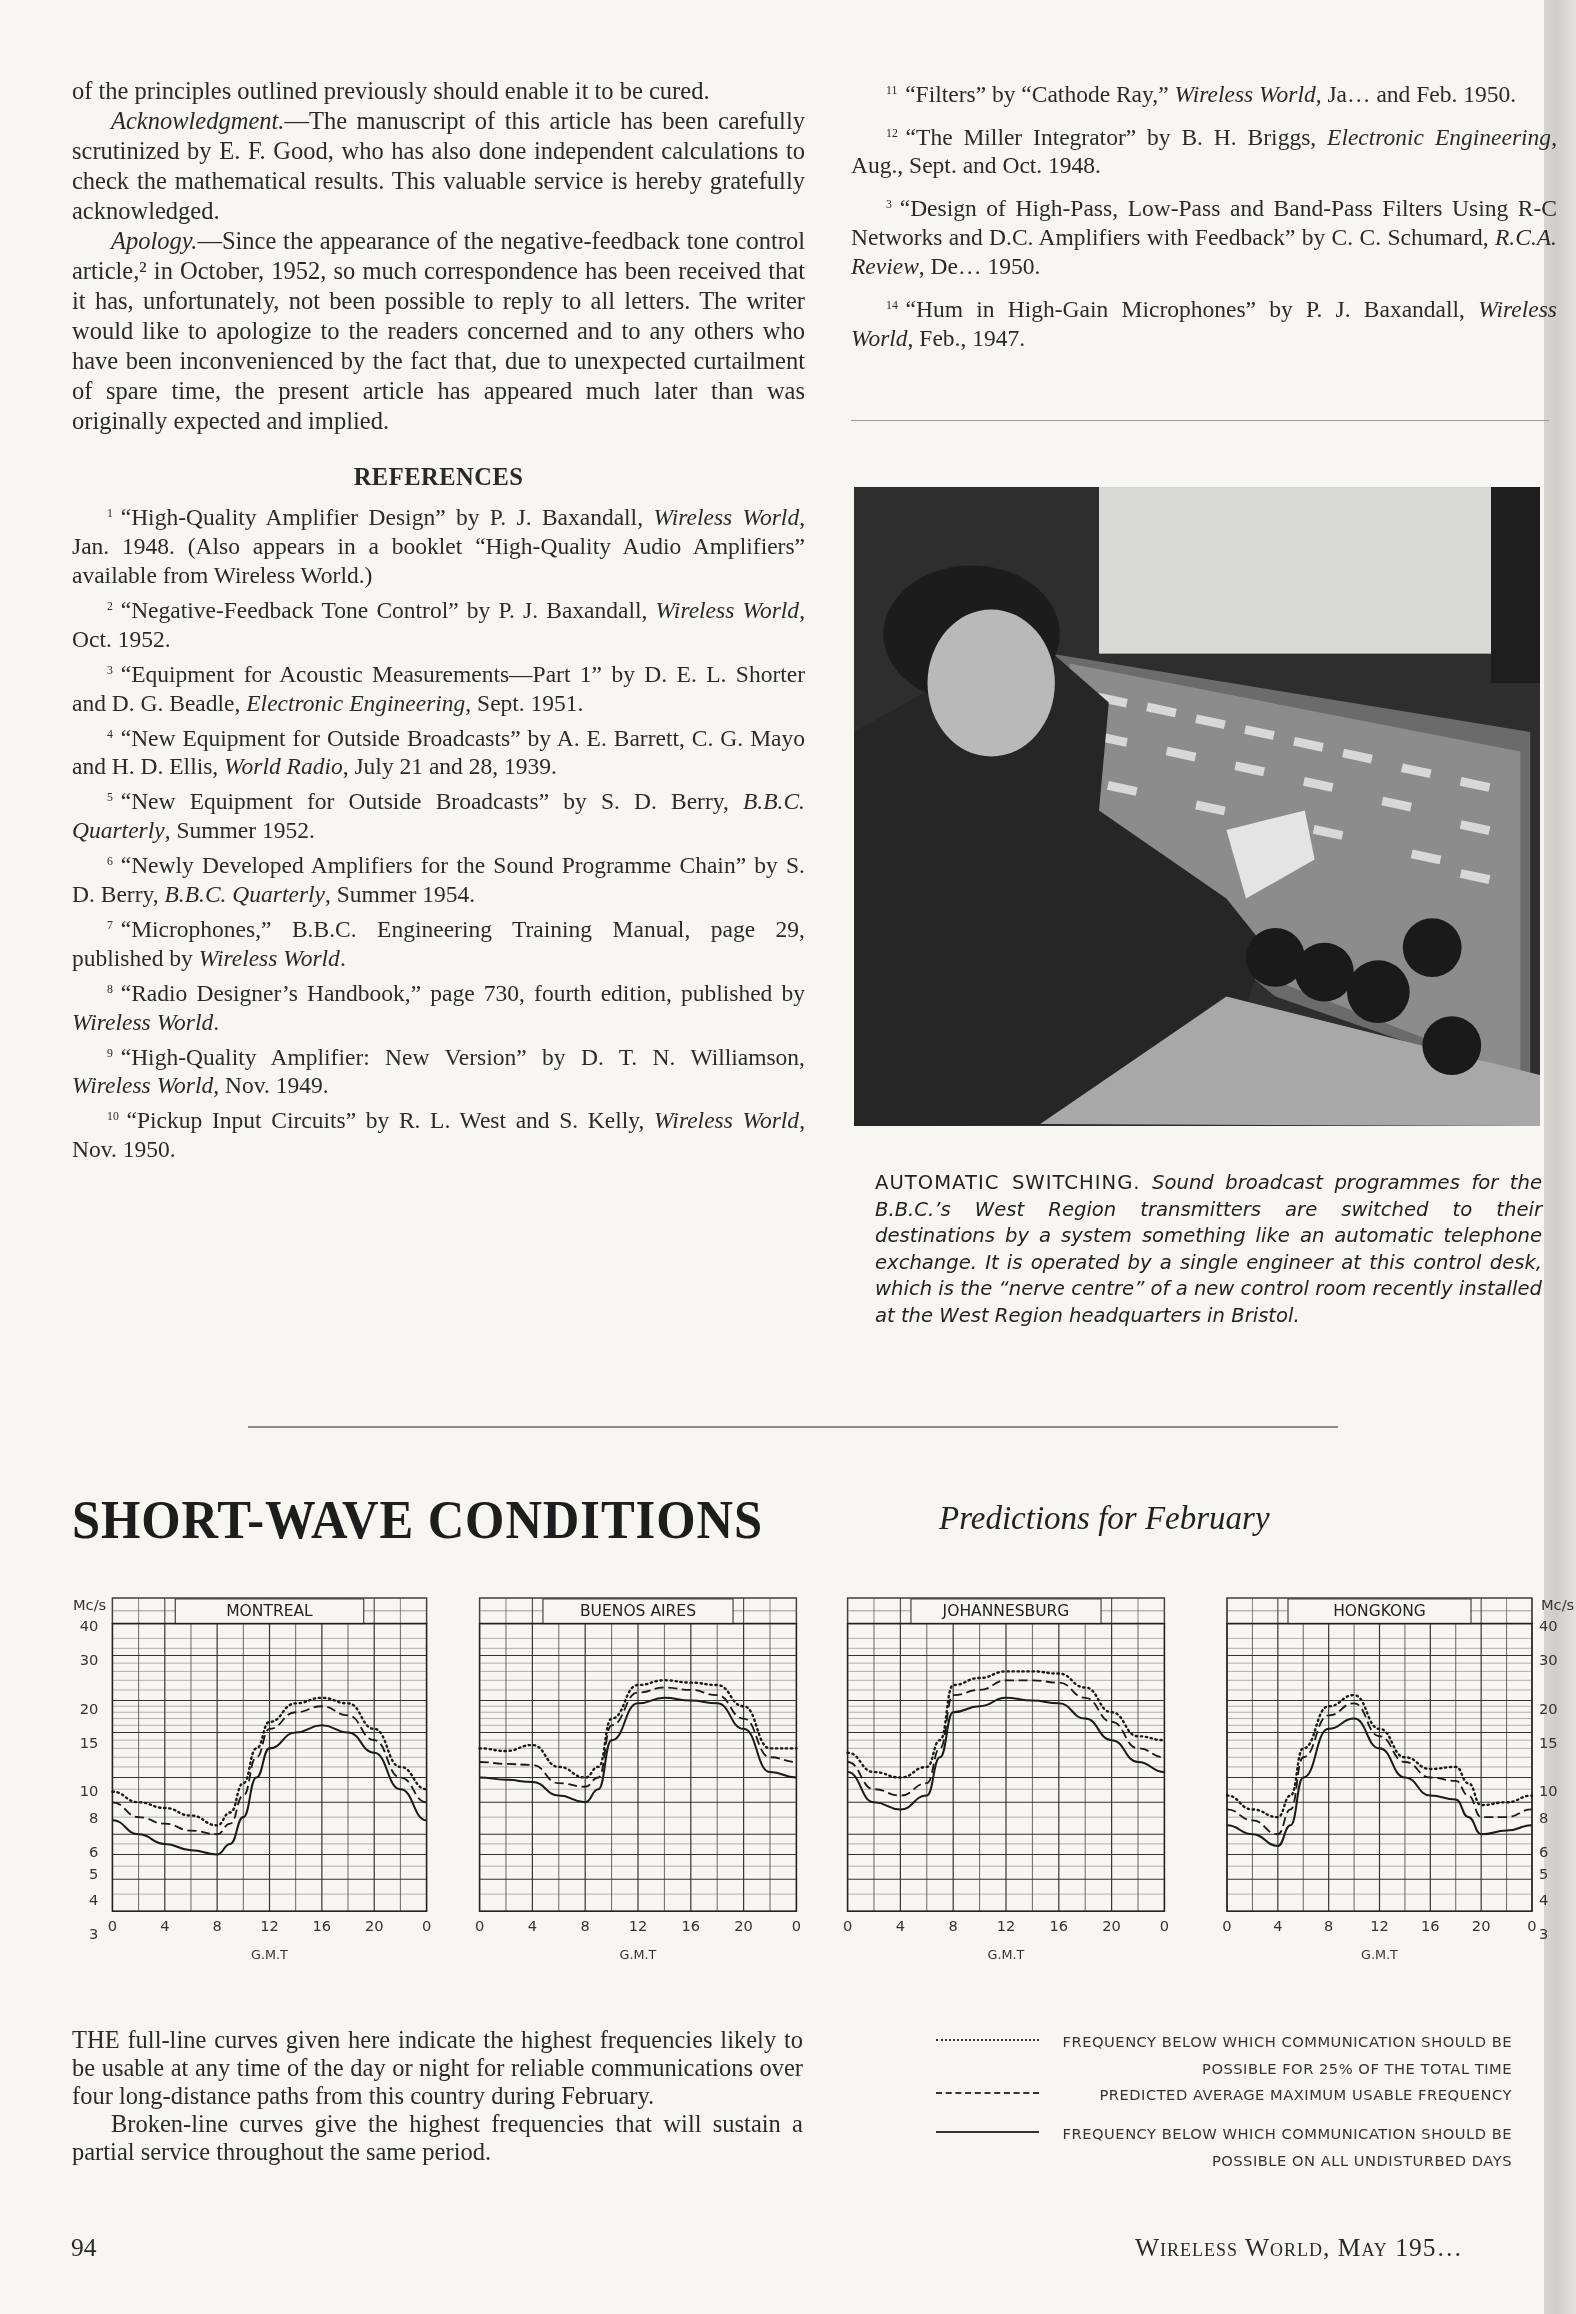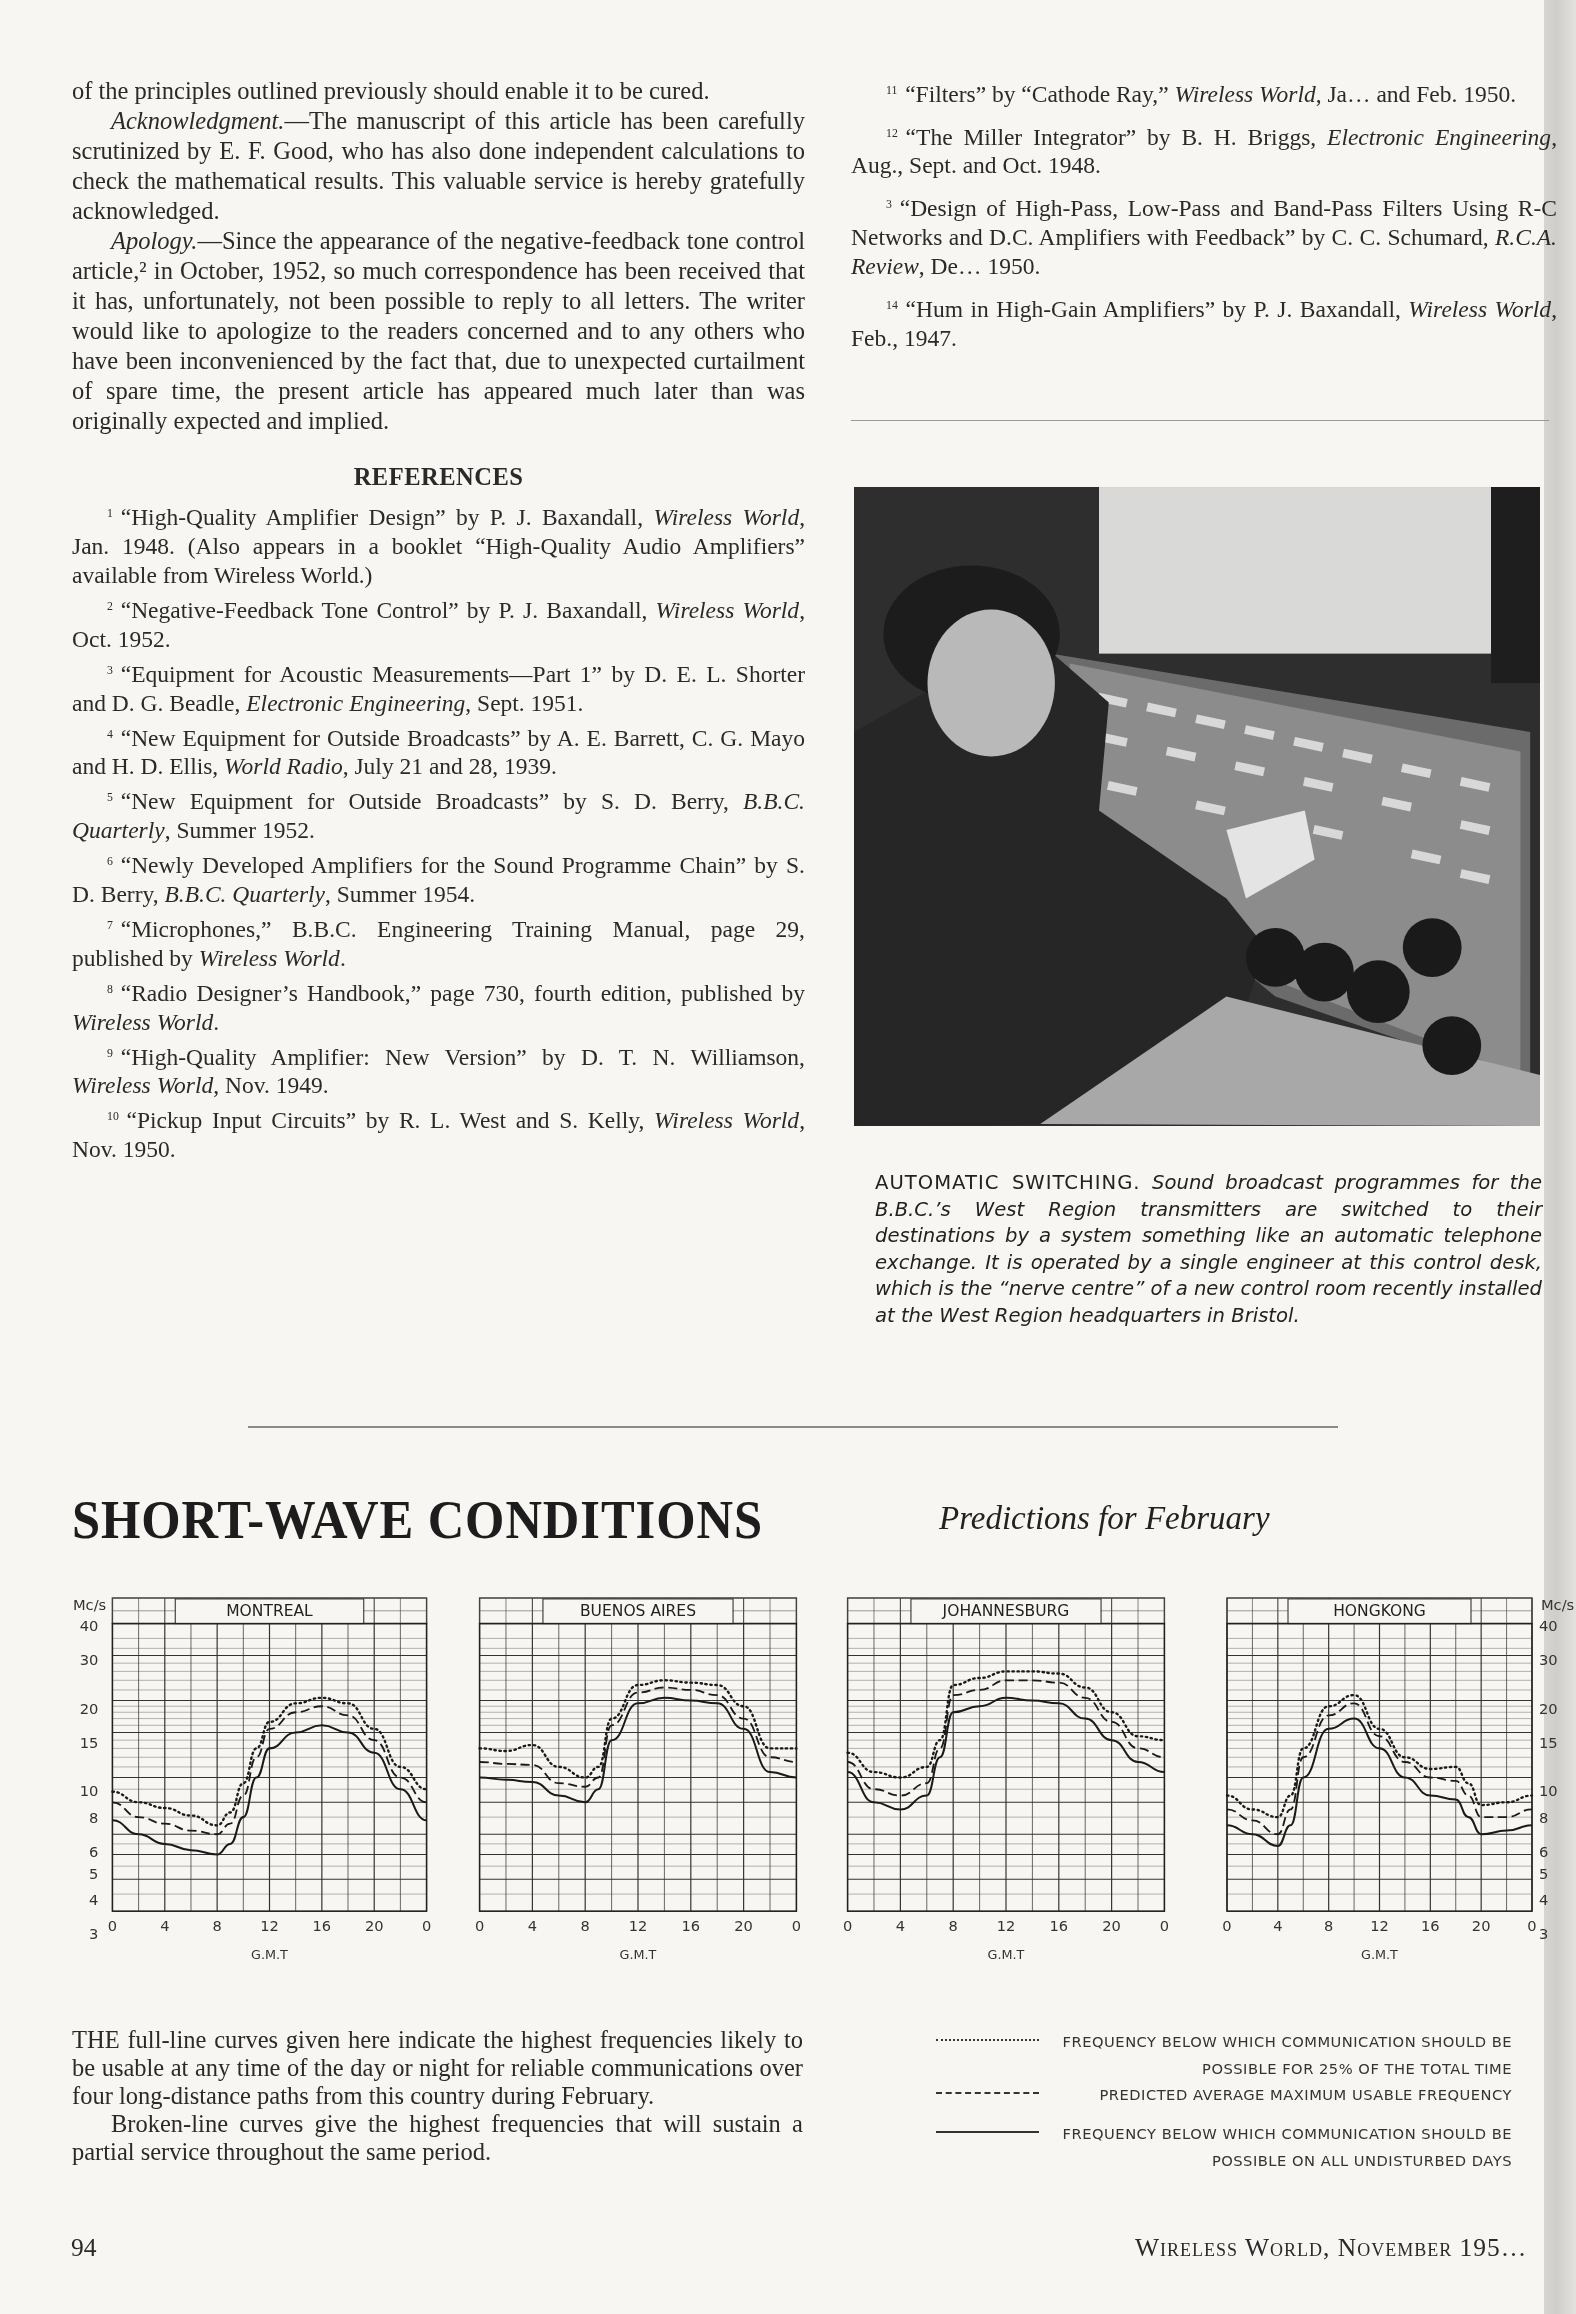--- a/index.html
+++ b/index.html
@@ -56,21 +56,21 @@
       <div class="ref"><sup>9</sup><span>“High-Quality Amplifier: New Version” by D. T. N. Williamson, </span><i>Wireless World</i><span>, Nov. 1949.</span></div>
       <div class="ref"><sup>10</sup><span>“Pickup Input Circuits” by R. L. West and S. Kelly, </span><i>Wireless World</i><span>, Nov. 1950.</span></div>
     </div>
 </div>
 
 <div class="col right">
   <div id="refs-right">
       <div class="ref" style="margin-bottom: 9.8px;"><sup>11</sup><span>“Filters” by “Cathode Ray,” </span><i>Wireless World</i><span>, Ja… and Feb. 1950.</span></div>
       <div class="ref" style="margin-bottom: 9.8px;"><sup>12</sup><span>“The Miller Integrator” by B. H. Briggs, </span><i>Electronic Engineering</i><span>, Aug., Sept. and Oct. 1948.</span></div>
       <div class="ref" style="margin-bottom: 9.8px;"><sup>3</sup><span>“Design of High-Pass, Low-Pass and Band-Pass Filters Using R-C Networks and D.C. Amplifiers with Feedback” by C. C. Schumard, </span><i>R.C.A. Review</i><span>, De… 1950.</span></div>
-      <div class="ref" style="margin-bottom: 9.8px;"><sup>14</sup><span>“Hum in High-Gain Amplifiers” by P. J. Baxandall, </span><i>Wireless World</i><span>, Feb., 1947.</span></div>
+      <div class="ref" style="margin-bottom: 9.8px;"><sup>14</sup><span>“Hum in High-Gain Microphones” by P. J. Baxandall, </span><i>Wireless World</i><span>, Feb., 1947.</span></div>
     </div>
 </div>
 
 <div class="hr" style="left:851px;top:420px;width:698px;height:1px;background:#999;"></div>
 
 <div class="photo">
   <svg width="686" height="639" viewBox="0 0 700 652">
     <rect width="700" height="652" fill="#2e2e2e"></rect>
     <rect x="250" y="0" width="400" height="170" fill="#d9d9d7"></rect>
     <rect x="650" y="0" width="50" height="200" fill="#1e1e1e"></rect>
@@ -468,14 +468,14 @@
     <div class="leg-sample" style="border-top:2px dashed #333;"></div>
     <div class="leg-text">PREDICTED AVERAGE MAXIMUM USABLE FREQUENCY</div>
   </div>
   <div class="leg-row">
     <div class="leg-sample" style="border-top:2px solid #333;"></div>
     <div class="leg-text">FREQUENCY BELOW WHICH COMMUNICATION SHOULD BE POSSIBLE ON ALL UNDISTURBED DAYS</div>
   </div>
 </div>
 
 <div class="footer-l">94</div>
-<div class="footer-r">Wireless World, November 195…</div>
+<div class="footer-r">Wireless World, May 195…</div>
 
 
 </body></html>

